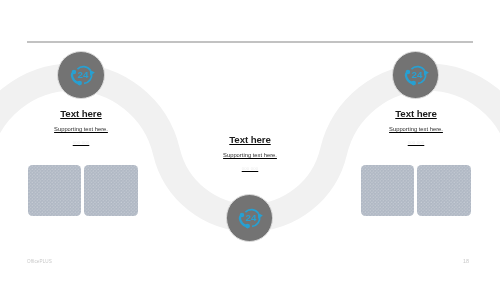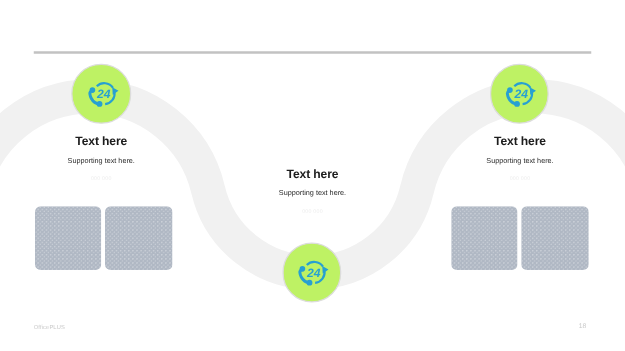--- a/index.html
+++ b/index.html
@@ -3,25 +3,25 @@
 <meta charset="utf-8">
 <title>Slide</title>
 <style>
   html,body{margin:0;padding:0;background:#fff;}
   body{width:500px;height:281px;overflow:hidden;font-family:"Liberation Sans",sans-serif;
        -webkit-font-smoothing:antialiased;}
   .slide{position:relative;width:500px;height:281px;background:#fff;overflow:hidden;}
   .bg-svg{position:absolute;left:0;top:0;width:500px;height:281px;}
   .divider{position:absolute;left:27.4px;top:41.4px;width:445.3px;height:1.5px;background:#c2c2c2;}
 
-  .icon-circle{position:absolute;width:47.7px;height:47.7px;border-radius:50%;background:#bef264;
-    border:1.1px solid #dcdcdc;box-sizing:border-box;font-style:italic;}
+  .icon-circle{position:absolute;width:47.7px;height:47.7px;border-radius:50%;background:#737373;
+    border:1.1px solid #dcdcdc;box-sizing:border-box;}
   .icon-svg{position:absolute;}
 
-  .block{position:absolute;text-align:center;}
+  .block{position:absolute;text-align:center;text-decoration:underline;}
   .title{font-size:9.7px;font-weight:bold;color:#1d1d1d;letter-spacing:-0.1px;line-height:9.4px;}
   .subtitle{font-size:5.8px;color:#2b2b2b;line-height:6.1px;}
   .tiny{font-size:4.2px;color:#ededed;line-height:4.2px;letter-spacing:0.2px;}
 
   .ph{position:absolute;border-radius:4.5px;background-color:#b0b8c4;
        background-image:
          radial-gradient(circle at 0.9px 0.9px, rgba(255,255,255,0.34) 0.42px, rgba(255,255,255,0) 0.72px),
          radial-gradient(circle at 2.55px 2.55px, rgba(255,255,255,0.34) 0.42px, rgba(255,255,255,0) 0.72px);
        background-size:3.3px 3.3px;}
 

